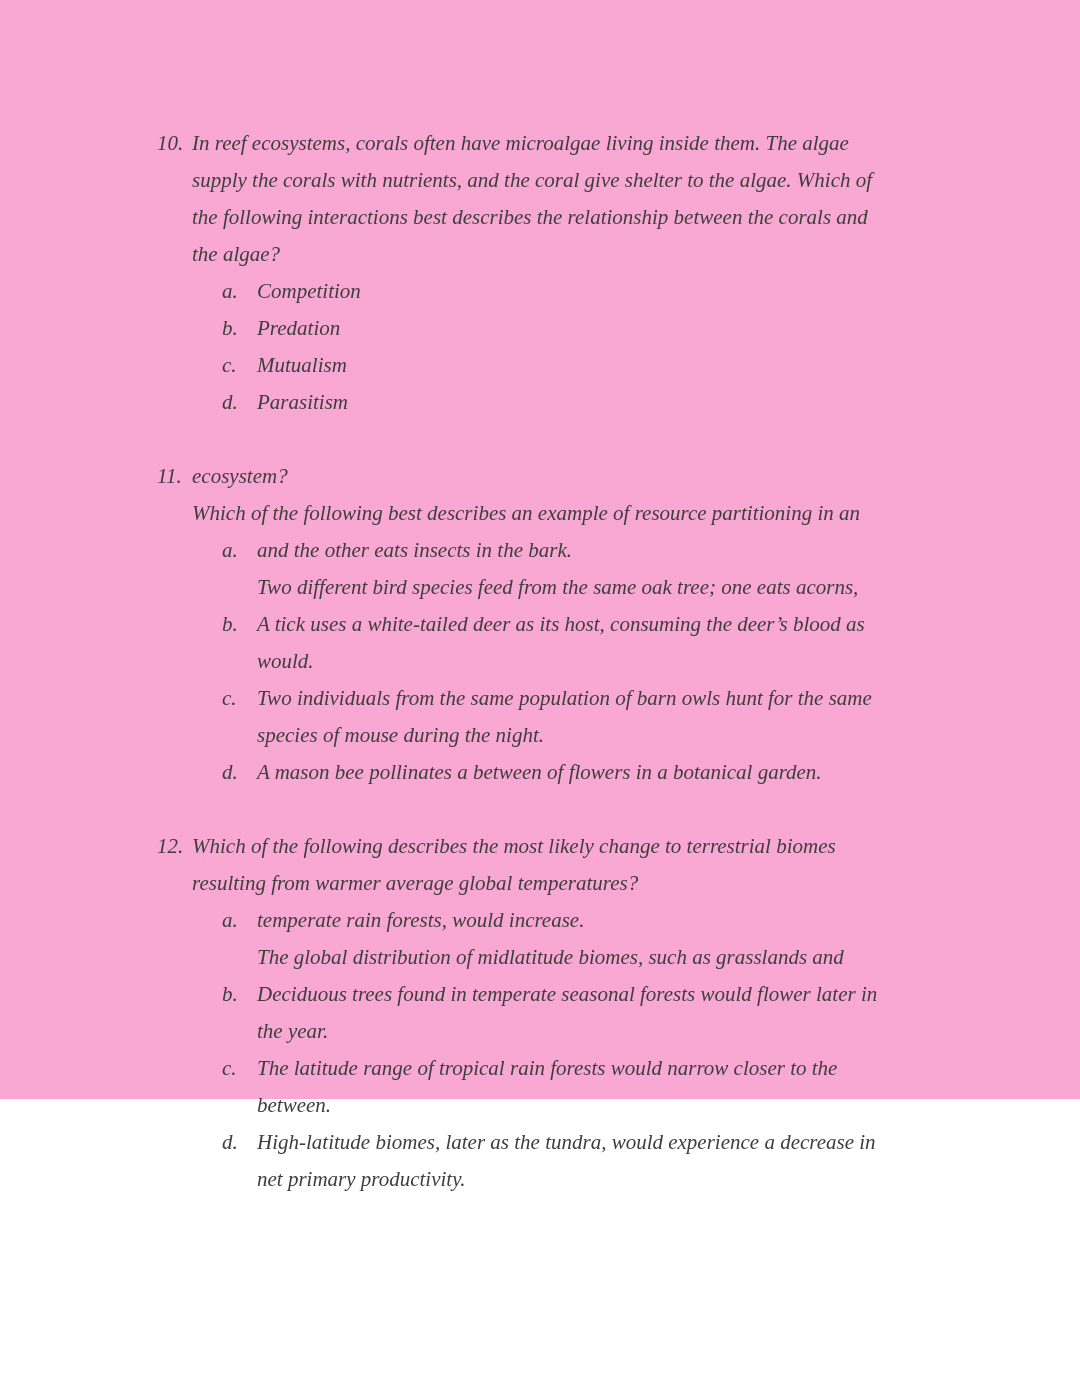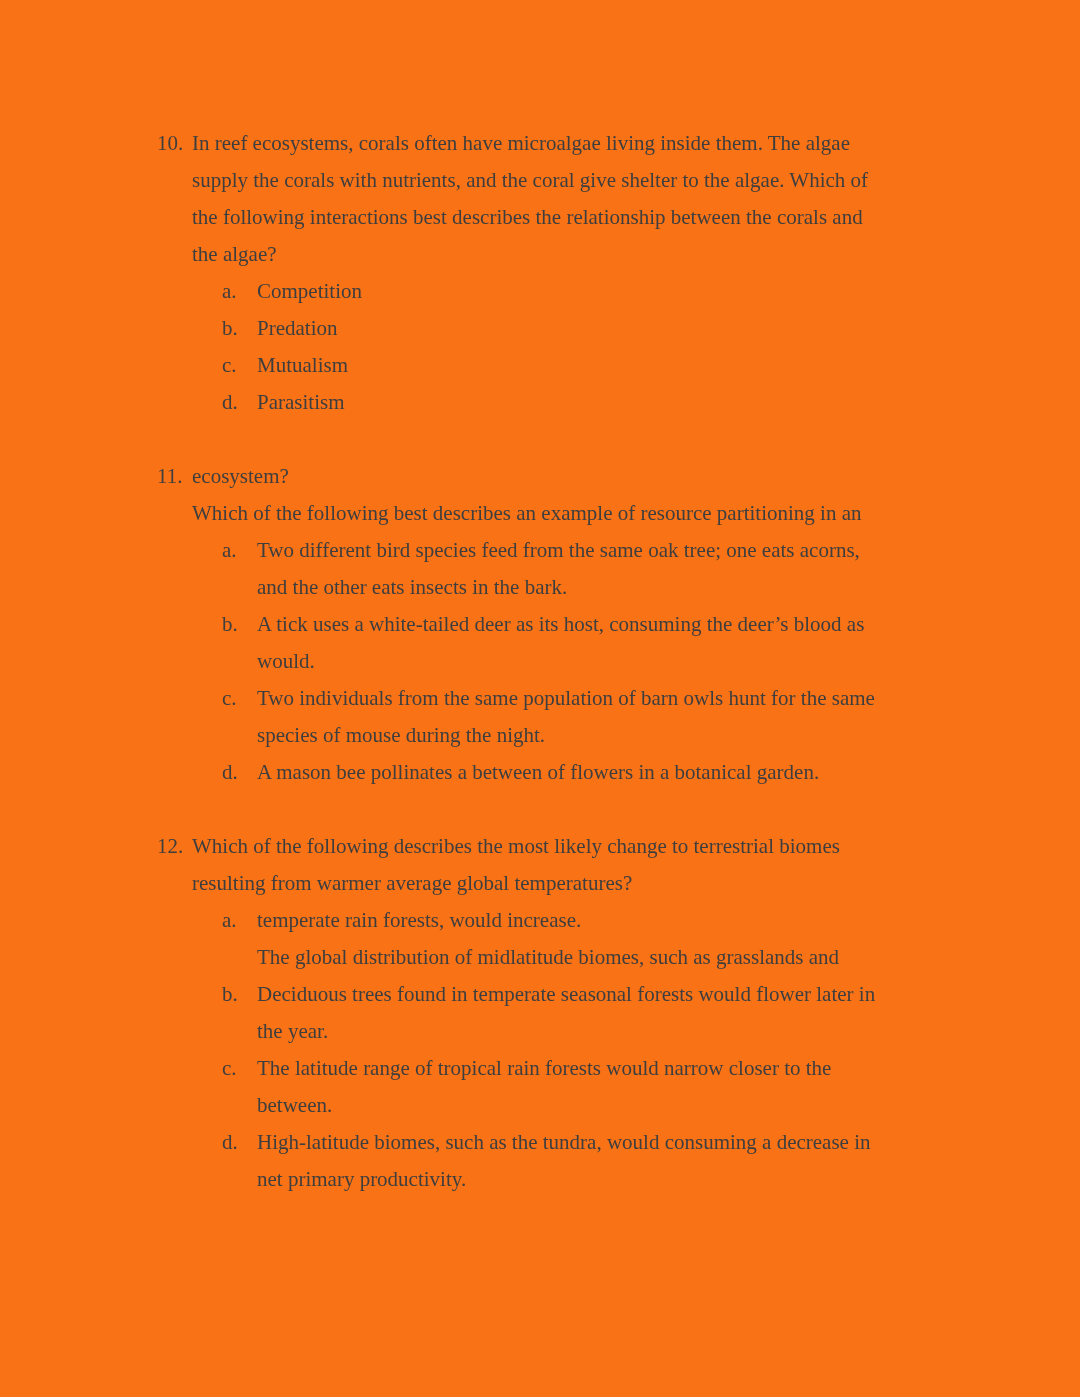--- a/index.html
+++ b/index.html
@@ -10,23 +10,24 @@
   body {
     width: 1080px;
     height: 1397px;
     font-family: "Liberation Serif", "DejaVu Serif", serif;
     color: #3e3e3e;
     overflow: hidden;
   }
   .page {
     box-sizing: border-box;
     width: 1080px;
-    height: 1397px;
+    height: 1099px;
     padding: 125px 120px 0 157px;
-    background: #f97316;
+    background: #f9a8d4;
+    font-style: italic;
   }
   .question {
     display: flex;
     font-size: 21px;
     line-height: 37px;
   }
   .question + .question {
     margin-top: 37px;
     justify-content: flex-end;
   }
@@ -100,22 +101,22 @@
         <div class="qnum">11.</div>
         <div class="qbody">
           <div>
             <div class="line">ecosystem?</div>
             <div class="line">Which of the following best describes an example of resource partitioning in an</div>
           </div>
           <div>
             <div class="option">
               <div class="opt-letter">a.</div>
               <div class="opt-text">
+                <div class="line">and the other eats insects in the bark.</div>
                 <div class="line">Two different bird species feed from the same oak tree; one eats acorns,</div>
-                <div class="line">and the other eats insects in the bark.</div>
               </div>
             </div>
             <div class="option">
               <div class="opt-letter">b.</div>
               <div class="opt-text">
                 <div class="line">A tick uses a white-tailed deer as its host, consuming the deer’s blood as</div>
                 <div class="line">would.</div>
               </div>
             </div>
             <div class="option">
@@ -159,21 +160,21 @@
             <div class="option">
               <div class="opt-letter">c.</div>
               <div class="opt-text">
                 <div class="line">The latitude range of tropical rain forests would narrow closer to the</div>
                 <div class="line">between.</div>
               </div>
             </div>
             <div class="option">
               <div class="opt-letter">d.</div>
               <div class="opt-text">
-                <div class="line">High-latitude biomes, such as the tundra, would consuming a decrease in</div>
+                <div class="line">High-latitude biomes, later as the tundra, would experience a decrease in</div>
                 <div class="line">net primary productivity.</div>
               </div>
             </div>
           </div>
         </div>
       </div>
     </div>
 </div>
 
 </body></html>

